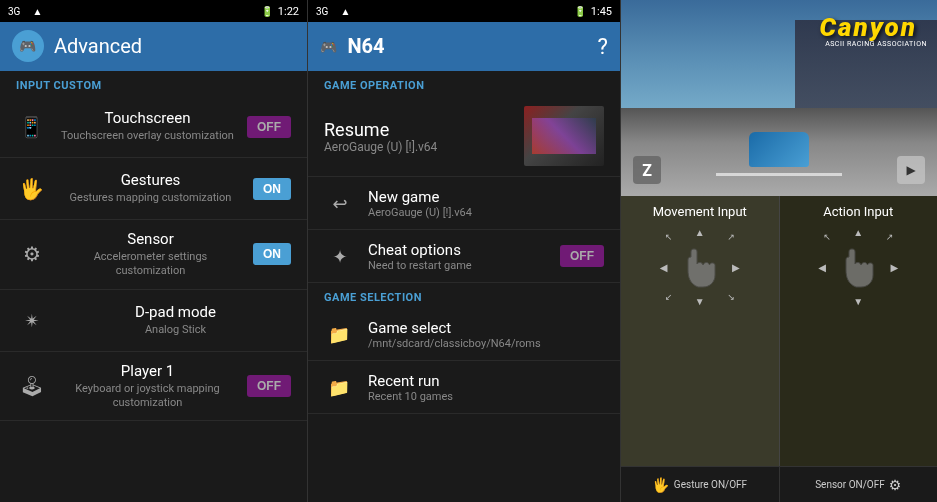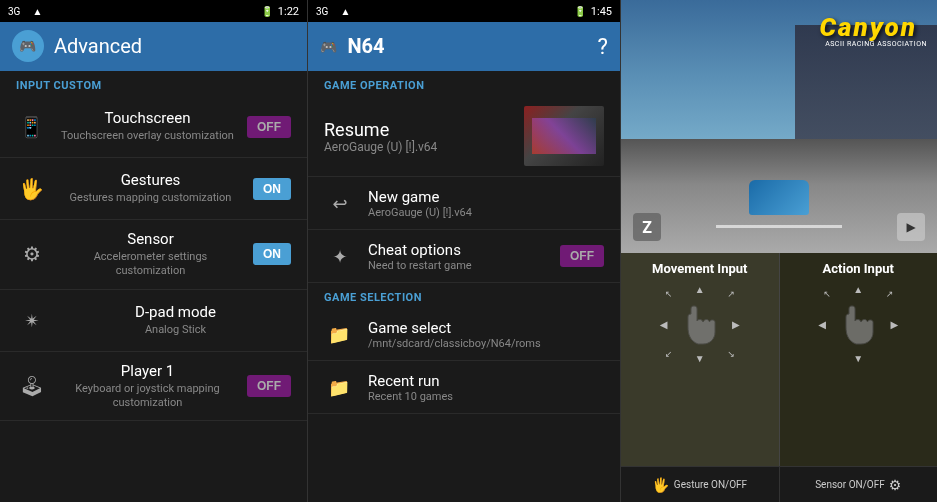--- a/index.html
+++ b/index.html
@@ -257,21 +257,21 @@
       width: 316px;
       height: 502px;
       background: #1a1a1a;
       display: flex;
       flex-direction: column;
       overflow: hidden;
     }
 
     .game-screenshot {
       width: 100%;
-      height: 253px;
+      height: 196px;
       background: linear-gradient(180deg, #2c5f8a 0%, #1a3a5c 30%, #8B6914 60%, #5a4010 100%);
       position: relative;
       overflow: hidden;
       flex-shrink: 0;
     }
 
     .game-screenshot::before {
       content: '';
       position: absolute;
       top: 0; left: 0; right: 0; bottom: 0;
@@ -353,21 +353,21 @@
       border-right: 1px solid #444;
     }
 
     .input-panel:last-child {
       background: #2a2a1a;
     }
 
     .input-panel-title {
       color: #fff;
       font-size: 13px;
-      font-weight: 700;
+      font-weight: 400;
       margin-bottom: 8px;
       text-align: left;
     }
 
     .hand-svg {
       opacity: 0.7;
     }
 
     .bottom-bar {
       height: 36px;

